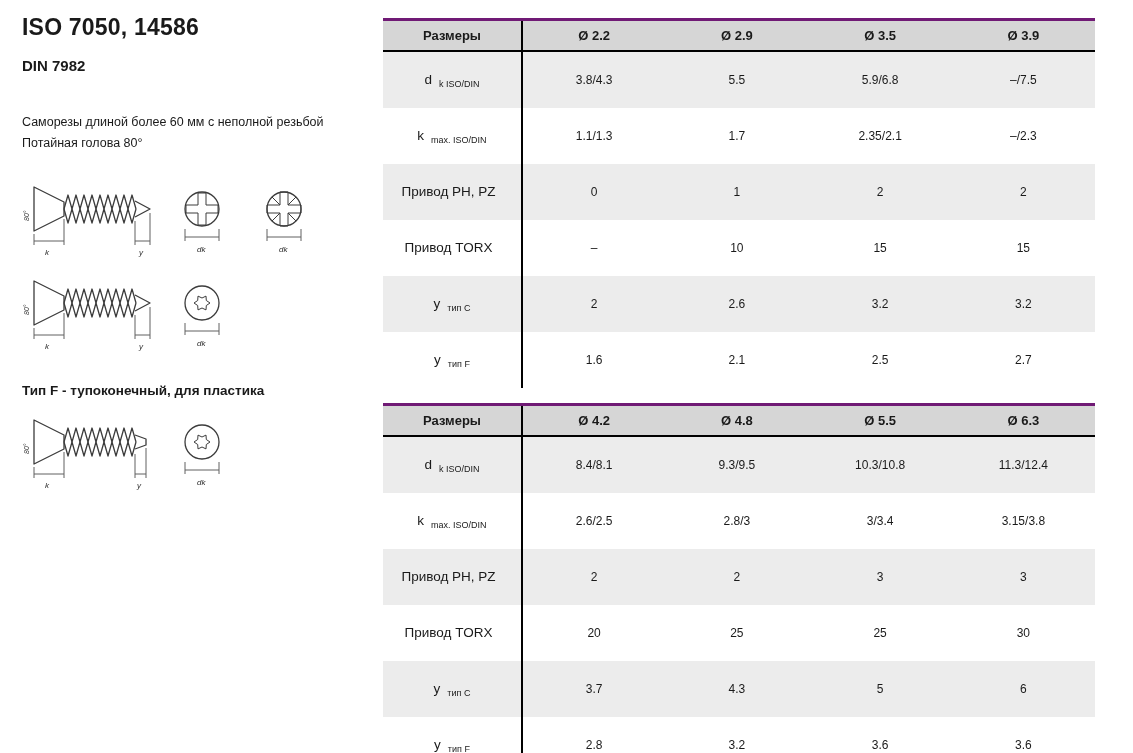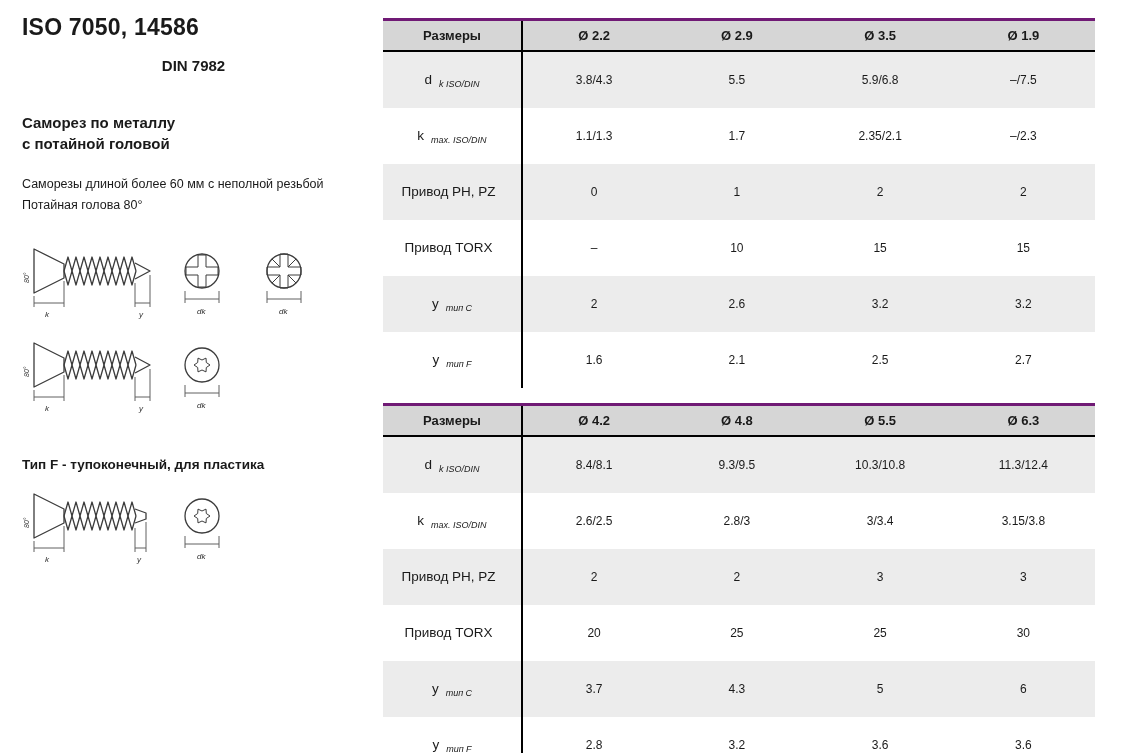--- a/index.html
+++ b/index.html
@@ -11,26 +11,26 @@
   }
   .page { display:flex; width:1133px; height:702px; box-sizing:border-box; }
 
   
   .left {
     width:383px; box-sizing:border-box;
     padding:14px 18px 0 22px;
     flex:0 0 auto;
   }
   .title   { font-size:23px; font-weight:bold; margin:0 0 16px 0; letter-spacing:.2px; }
-  .subtitle{ font-size:15px; font-weight:bold; margin:0 0 38px 0;text-align:center; }
+  .subtitle{ font-size:15px; font-weight:bold; margin:0 0 38px 0; }
   .heading { font-size:15px; font-weight:bold; line-height:1.4; margin:0 0 20px 0; }
   .desc    { font-size:12.5px; line-height:1.65; margin:0 0 26px 0; }
   .type-label { font-size:13.5px; font-weight:bold; margin:0 0 14px 0; }
   .drawing { display:block; margin:0 0 6px 0; }
-  .type-f-label { margin-top:34px; }
+  .type-f-label { margin-top:22px; }
 
   svg .outline { fill:none; stroke:#3c3c3c; stroke-width:1.3; stroke-linejoin:round; }
   svg .fillhead{ fill:#ffffff; stroke:#3c3c3c; stroke-width:1.3; stroke-linejoin:round; }
   svg .dim     { stroke:#606060; stroke-width:1; }
   svg .thin    { stroke:#3c3c3c; stroke-width:1; }
   svg text     { fill:#2a2a2a; font-size:8px; font-style:italic; font-family:"Liberation Sans",sans-serif; }
   svg text.ang { font-size:7px; }
 
   
   .right { flex:1 1 auto; box-sizing:border-box; padding:18px 38px 0 0; }
@@ -44,35 +44,31 @@
     border-top:3px solid #701a75;
     border-bottom:2px solid #000;
     font-size:13px; font-weight:bold;
     padding:7px 4px;
   }
   table.spec-table tbody td { font-size:12px; height:54px; }
   table.spec-table tbody tr:nth-child(odd) { background:#ececec; }
   table.spec-table .col-label { border-right:2px solid #000; }
   table.spec-table tbody td.col-label { font-size:13.5px; }
   .lbl-main { font-size:13.5px; }
-  .lbl-sub  { font-size:9px; vertical-align:-3px; margin-left:7px;font-style:italic; }
+  .lbl-sub  { font-size:9px; vertical-align:-3px; margin-left:7px; }
 </style>
 </head>
 <body>
 
 <div class="page">
 
   <div class="left">
     <h1 class="title">ISO 7050, 14586</h1>
     <h2 class="subtitle">DIN 7982</h2>
 
-    <h3 class="heading">
-      <span>Саморез по металлу</span><br>
-      <span>с потайной головой</span>
-    </h3>
 
     <p class="desc">
       <span>Саморезы длиной более 60 мм с неполной резьбой</span><br>
       <span>Потайная голова 80°</span>
     </p>
 
 
     <svg class="drawing" width="335" height="88" viewBox="0 0 335 88">
       <text class="ang" x="7" y="42" transform="rotate(-90 7 42)">80°</text>
       <path class="fillhead" d="M12,8 L12,52 L42,37 L42,23 Z"></path>
@@ -173,21 +169,21 @@
           <col>
           <col>
           <col>
         </colgroup>
       <thead>
         <tr>
           <th class="col-label">Размеры</th>
           <th>Ø 2.2</th>
           <th>Ø 2.9</th>
           <th>Ø 3.5</th>
-          <th>Ø 1.9</th>
+          <th>Ø 3.9</th>
         </tr>
       </thead>
       <tbody>
         <tr>
           <td class="col-label"><span class="lbl-main">d</span><span class="lbl-sub">k ISO/DIN</span></td>
           <td>3.8/4.3</td>
           <td>5.5</td>
           <td>5.9/6.8</td>
           <td>–/7.5</td>
         </tr>

